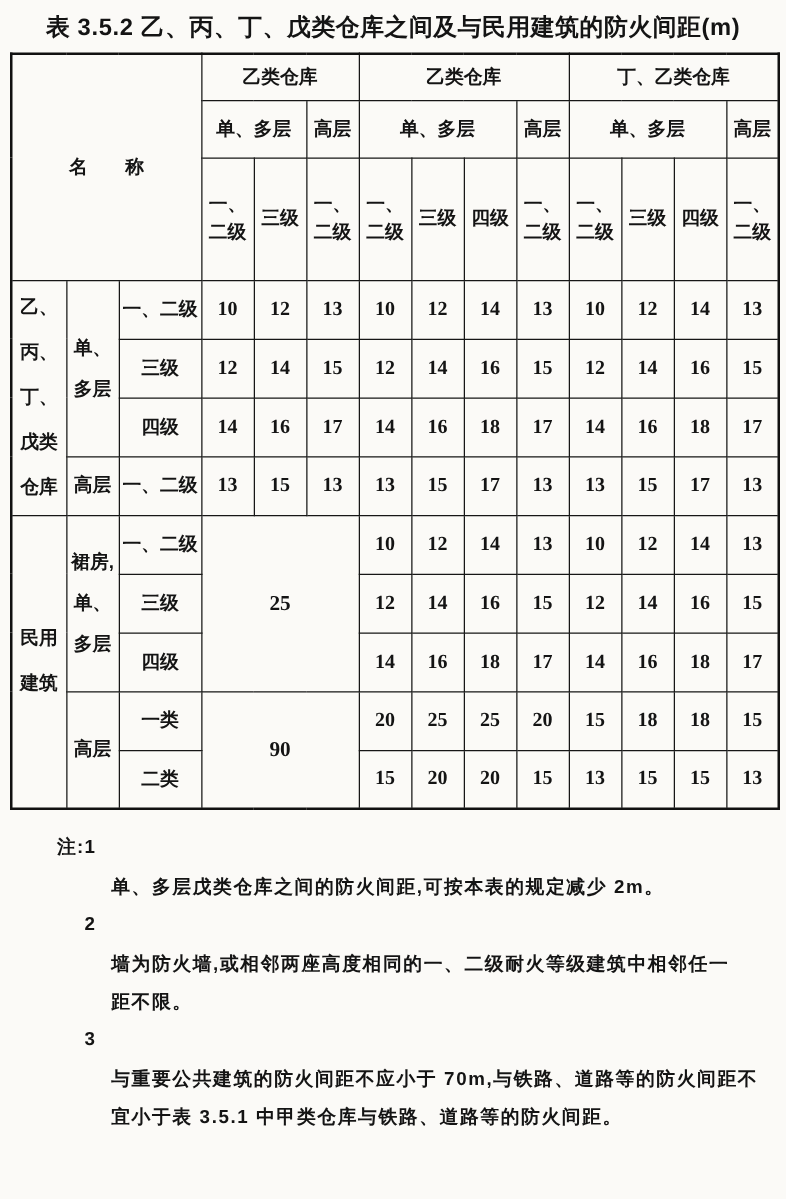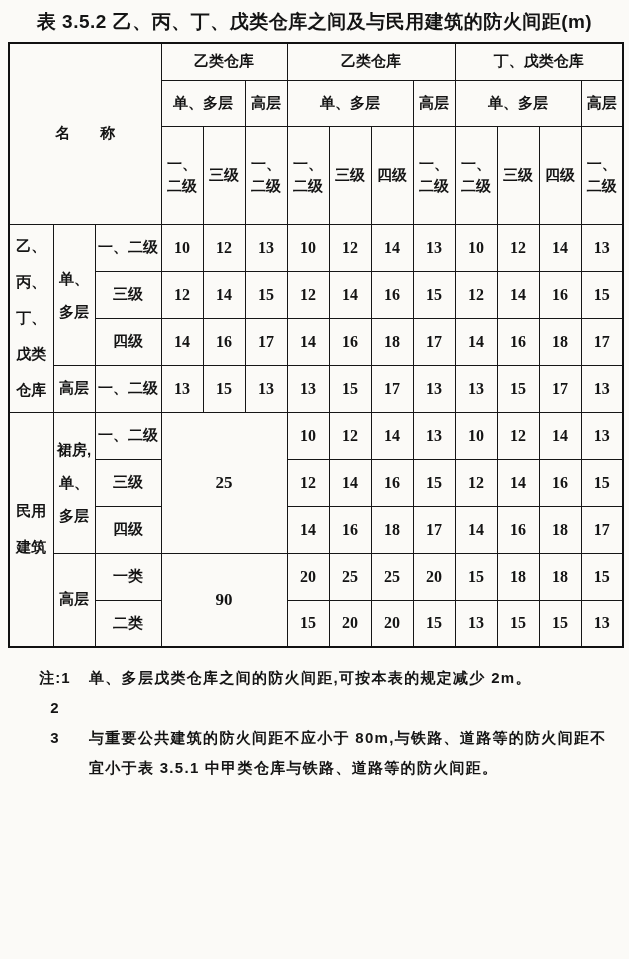--- a/index.html
+++ b/index.html
@@ -54,26 +54,26 @@
   tr.body-row { height: 47px; }
 
   .notes {
     margin: 15px 0 0 33px;
     font-weight: 700;
     font-size: 15px;
   }
   .note { display: flex; }
   .note-num {
     flex: 0 0 44px;
-    text-align: center;
+    text-align: right;
     line-height: 30px;
     letter-spacing: 1px;
     white-space: nowrap;
   }
-  .note-lines { padding-left: 12px; }
+  .note-lines { padding-left: 12px; margin-top: 32px; }
   .note-line {
     line-height: 30px;
     letter-spacing: 1.3px;
     white-space: nowrap;
   }
 </style>
 </head>
 <body>
 
 <div class="page">
@@ -96,21 +96,21 @@
         <col style="width:42px">
         <col style="width:42px">
         <col style="width:42px">
     </colgroup>
 
     <tbody>
         <tr class="hr1">
       <th colspan="3" rowspan="3">名　　称</th>
       <th colspan="3">乙类仓库</th>
       <th colspan="4">乙类仓库</th>
-      <th colspan="4">丁、戊类仓库</th>
+      <th colspan="4">丁、乙类仓库</th>
     </tr>
 
     <tr class="hr2">
       <th colspan="2">单、多层</th>
       <th>高层</th>
       <th colspan="3">单、多层</th>
       <th>高层</th>
       <th colspan="3">单、多层</th>
       <th>高层</th>
     </tr>
@@ -278,25 +278,27 @@
     <div class="note">
       <div class="note-num"><span>注:</span><span>1</span></div>
       <div class="note-lines">
         <div class="note-line">单、多层戊类仓库之间的防火间距,可按本表的规定减少 2m。</div>
       </div>
     </div>
 
     <div class="note">
       <div class="note-num">2</div>
       <div class="note-lines">
+        <div class="note-line">墙为防火墙,或相邻两座高度相同的一、二级耐火等级建筑中相邻任一</div>
+        <div class="note-line">距不限。</div>
       </div>
     </div>
 
     <div class="note">
       <div class="note-num">3</div>
       <div class="note-lines">
-        <div class="note-line">与重要公共建筑的防火间距不应小于 80m,与铁路、道路等的防火间距不</div>
+        <div class="note-line">与重要公共建筑的防火间距不应小于 70m,与铁路、道路等的防火间距不</div>
         <div class="note-line">宜小于表 3.5.1 中甲类仓库与铁路、道路等的防火间距。</div>
       </div>
     </div>
 
   </div>
 </div>
 
 </body></html>

